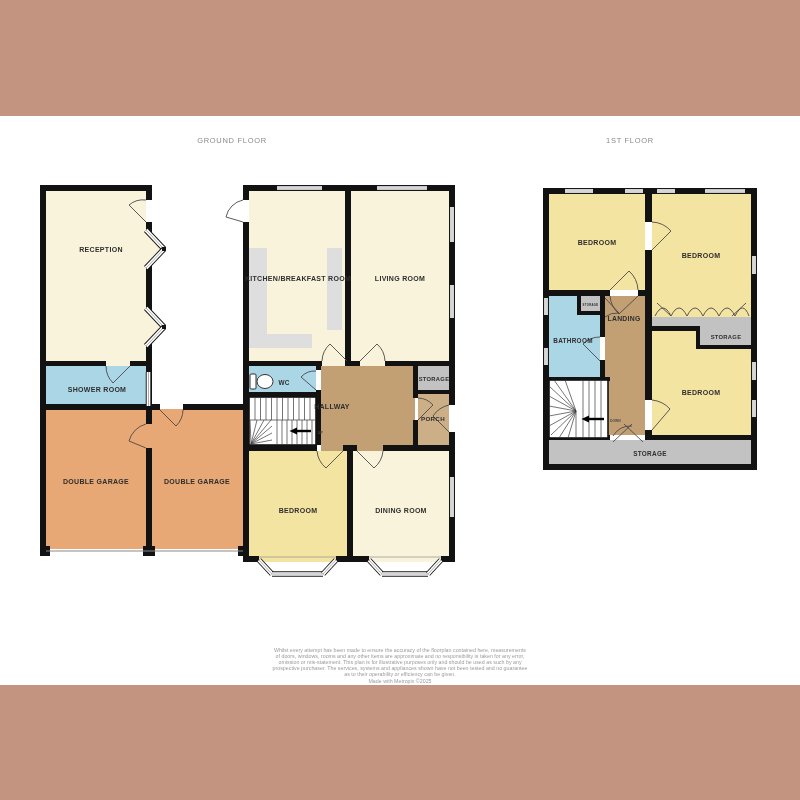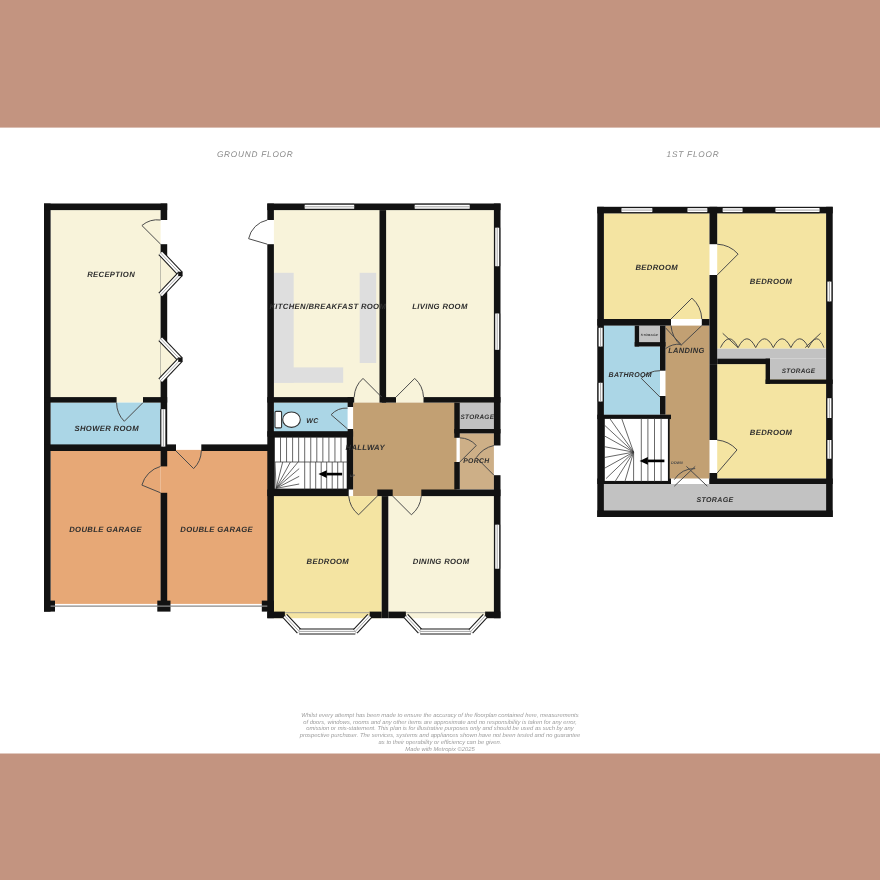--- a/index.html
+++ b/index.html
@@ -1,17 +1,17 @@
 <!DOCTYPE html>
 <html><head>
 <meta charset="utf-8">
 <style>
   html,body{margin:0;padding:0;background:#ffffff;}
   .stage{position:relative;width:800px;height:800px;background:#ffffff;overflow:hidden;
-         font-family:"Liberation Sans", sans-serif;font-style:italic;}
+         font-family:"Liberation Sans", sans-serif;}
   svg{position:absolute;left:0;top:0;}
   .wall{fill:#121212;}
   .win-b{stroke:#1a1a1a;stroke-width:5.5;fill:none;}
   .win-w{stroke:#ffffff;stroke-width:3.6;fill:none;}
   .win-m{stroke:#9a9a9a;stroke-width:0.8;fill:none;}
   .door{stroke:#4a4a4a;stroke-width:0.9;fill:none;}
   .tread{stroke:#3a3a3a;stroke-width:0.7;fill:none;}
   .stairbox{fill:#ffffff;stroke:#121212;stroke-width:1.6;}
   .room-label{font-family:"Liberation Sans",sans-serif;font-weight:bold;fill:#2e2e2e;
               letter-spacing:0.3px;text-anchor:middle;}

